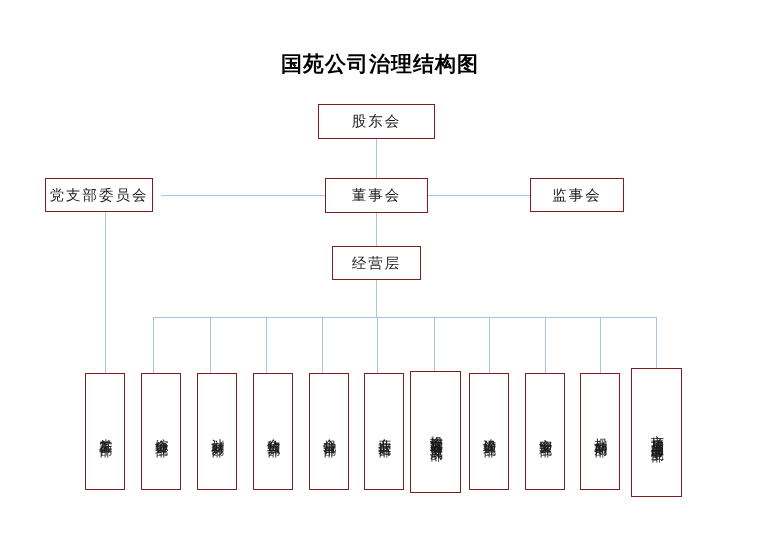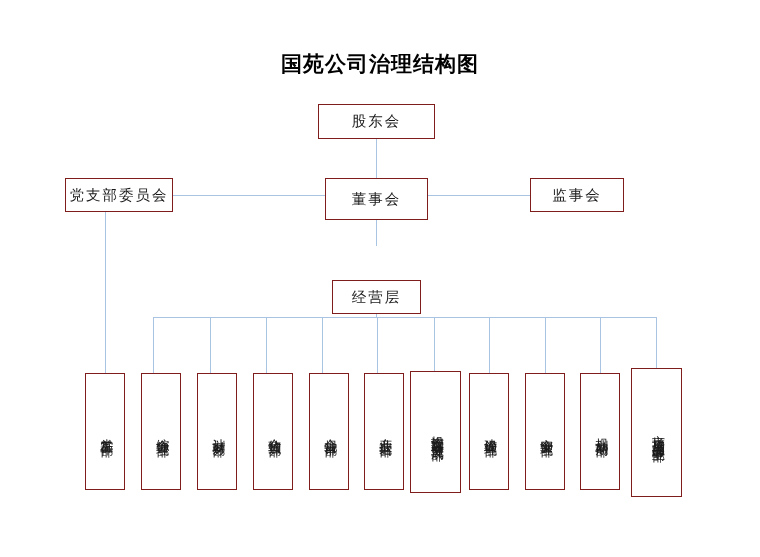--- a/index.html
+++ b/index.html
@@ -12,21 +12,20 @@
     font-family: "DejaVu Sans", "Liberation Sans", sans-serif;
     color: #1a1a1a;
   }
   #chart-root {
     position: relative;
     width: 760px;
     height: 557px;
     background: #ffffff;
     overflow: hidden;
     margin: 0 auto;
-    font-family: Liberation Mono, monospace;
   }
 
   
   .chart-title {
     position: absolute;
     left: 0;
     top: 50px;
     width: 760px;
     text-align: center;
     font-size: 21px;
@@ -103,27 +102,27 @@
   <div class="line line-v" style="left:322px; top:317px; height:56px;"></div>
   <div class="line line-v" style="left:377px; top:317px; height:56px;"></div>
   <div class="line line-v" style="left:434px; top:317px; height:54px;"></div>
   <div class="line line-v" style="left:489px; top:317px; height:56px;"></div>
   <div class="line line-v" style="left:545px; top:317px; height:56px;"></div>
   <div class="line line-v" style="left:600px; top:317px; height:56px;"></div>
   <div class="line line-v" style="left:656px; top:317px; height:51px;"></div>
 
   <div class="node node-h" style="left:318px; top:104px; width:117px; height:35px;">股东会</div>
 
-  <div class="node node-h" style="left:65px; top:178px; width:108px; height:34px;">党支部委员会</div>
+  <div class="node node-h" style="left:45px; top:178px; width:108px; height:34px;">党支部委员会</div>
 
-  <div class="node node-h" style="left:325px; top:178px; width:103px; height:42px;">董事会</div>
+  <div class="node node-h" style="left:325px; top:178px; width:103px; height:35px;">董事会</div>
 
   <div class="node node-h" style="left:530px; top:178px; width:94px; height:34px;">监事会</div>
 
-  <div class="node node-h" style="left:332px; top:246px; width:89px; height:34px;margin-top:34px;">经营层</div>
+  <div class="node node-h" style="left:332px; top:246px; width:89px; height:34px;">经营层</div>
 
   <div class="node node-v" style="left:85px; top:373px; width:40px; height:117px;">
     <span>党群工作部</span>
   </div>
 
   <div class="node node-v" style="left:141px; top:373px; width:40px; height:117px;">
     <span>综合管理部</span>
   </div>
 
   <div class="node node-v" style="left:197px; top:373px; width:40px; height:117px;">

